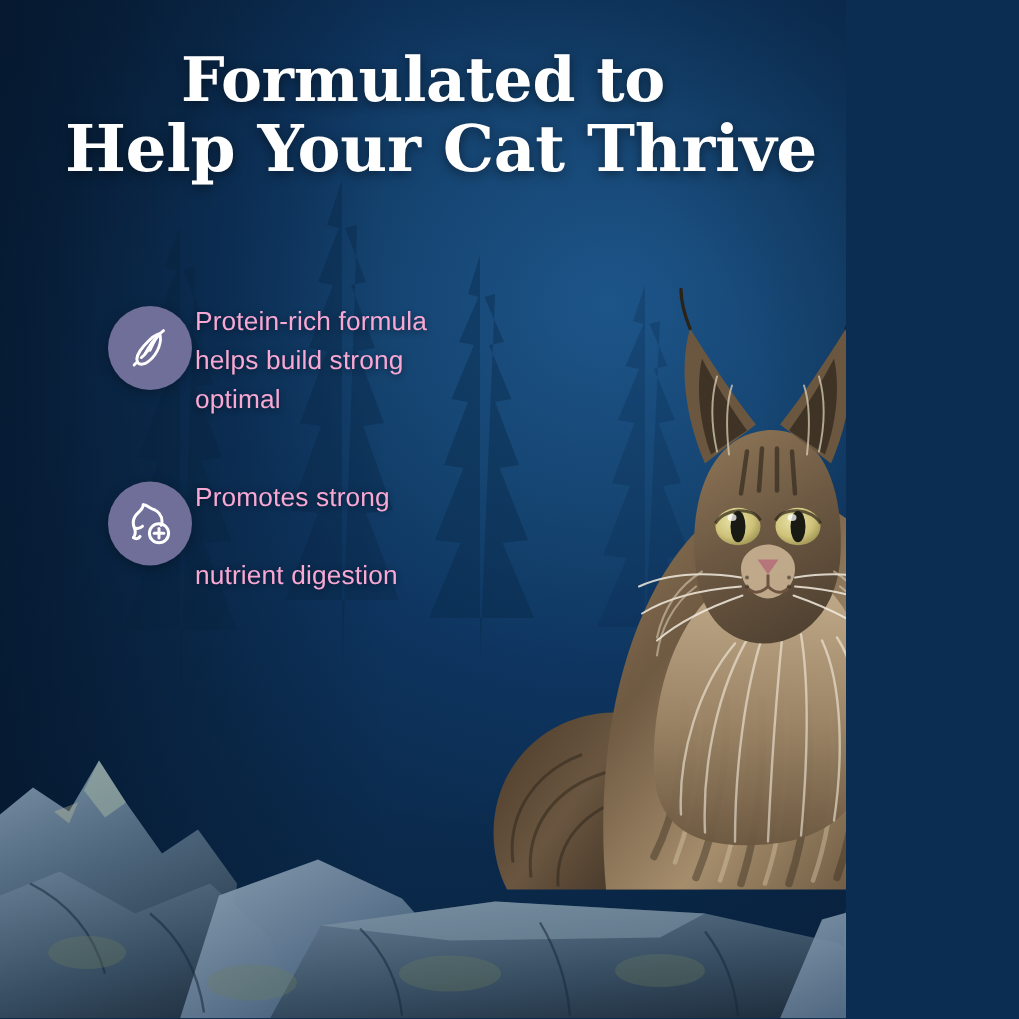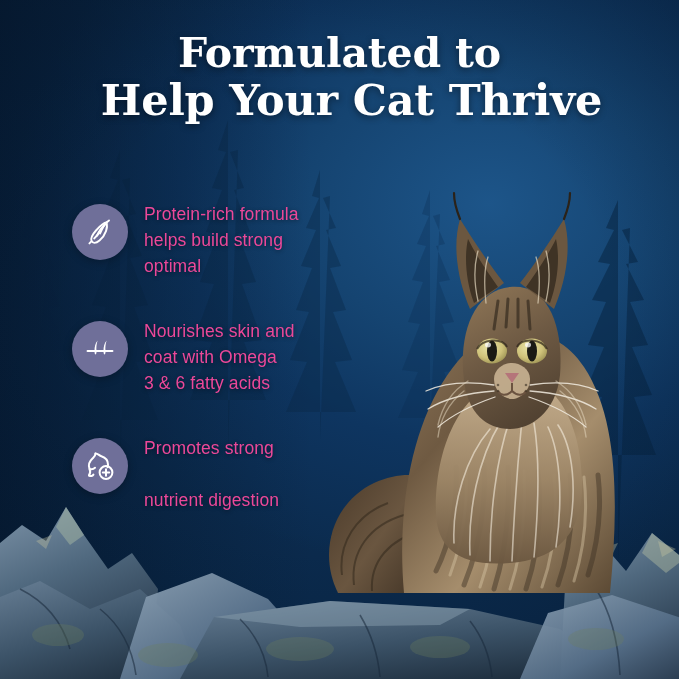--- a/index.html
+++ b/index.html
@@ -5,21 +5,21 @@
   * { margin:0; padding:0; box-sizing:border-box; }
   html, body {
     width:679px; height:679px;
     overflow:hidden;
     background:#0b2d52;
     font-family:"Liberation Sans", sans-serif;
   }
 
   #poster {
     position:relative;
-    width:679px; height:679px;
+    width:564px; height:679px;
     overflow:hidden;
     background:#0b2d52;
   }
 
   
   .bg-base {
     position:absolute; inset:0;
     background:
       radial-gradient(ellipse 70% 55% at 72% 30%, #1d5589 0%, #154471 38%, #0e3560 65%, #0b2b4e 100%),
       linear-gradient(180deg, #0d3a66 0%, #103f6d 30%, #0d3259 62%, #09223f 100%);
@@ -77,22 +77,22 @@
     width:56px; height:56px;
     border-radius:50%;
     background:#6f6f99;
     display:flex; align-items:center; justify-content:center;
     margin-top:4px;
     box-shadow:0 2px 8px rgba(0,0,0,.28);
   }
   .icon-circle svg { display:block; }
 
   .feature-text {
-    margin-left:16px;
-    color:#ec4899;
+    margin-left:2px;
+    color:#f9a8d4;
     font-size:17.5px;
     line-height:26px;
     font-weight:400;
     letter-spacing:.1px;
     text-shadow:0 1px 4px rgba(0,0,0,.45);
     padding-top:1px;
   }
 
   
   .cat-wrap {
@@ -341,34 +341,20 @@
           <path d="M8.6 26.2 L6.4 28.4"></path>
         </svg>
       </div>
       <div class="feature-text">
         <span>Protein-rich formula</span><br>
         <span>helps build strong</span><br>
         <span>optimal</span>
       </div>
     </div>
 
-    <div class="feature">
-      <div class="icon-circle">
-        <svg width="34" height="34" viewBox="0 0 34 34" fill="none" stroke="#ffffff" stroke-width="1.9" stroke-linecap="round" stroke-linejoin="round">
-          <path d="M4.5 19 L29.5 19"></path>
-          <path d="M11.5 19 C11.5 15 12.2 11.6 14.6 8.6 C13.4 12.4 13.2 16 13.5 19 C13.7 21.4 12.9 22.6 12.5 22.6 C12 22.6 11.5 21.4 11.5 19 Z" fill="#ffffff" stroke="none"></path>
-          <path d="M20.5 19 C20.5 15 21.2 11.6 23.6 8.6 C22.4 12.4 22.2 16 22.5 19 C22.7 21.4 21.9 22.6 21.5 22.6 C21 22.6 20.5 21.4 20.5 19 Z" fill="#ffffff" stroke="none"></path>
-        </svg>
-      </div>
-      <div class="feature-text">
-        <span>Nourishes skin and</span><br>
-        <span>coat with Omega</span><br>
-        <span>3 &amp; 6 fatty acids</span>
-      </div>
-    </div>
 
     <div class="feature">
       <div class="icon-circle">
         <svg width="36" height="36" viewBox="0 0 36 36" fill="none" stroke="#ffffff" stroke-width="2" stroke-linecap="round" stroke-linejoin="round">
           <path d="M13.5 5.5 C13.5 8 12 9 10.5 10.4 C7.4 13.2 6 17.2 7.6 21 C8.6 23.4 8.4 25.4 7 27.4"></path>
           <path d="M13.5 5.5 C16 5.5 17 7.4 19.4 8.2 C23.2 9.4 26 12.6 26 16.6 C26 17.6 25.8 18.4 25.5 19.2"></path>
           <path d="M7.6 21 C9.6 21.6 11.6 21.2 13 19.8"></path>
           <path d="M7 27.4 C8.6 28.6 10.4 28.2 11.4 26.6"></path>
           <circle cx="24" cy="24.5" r="6.4"></circle>
           <path d="M24 21.3 L24 27.7"></path>

